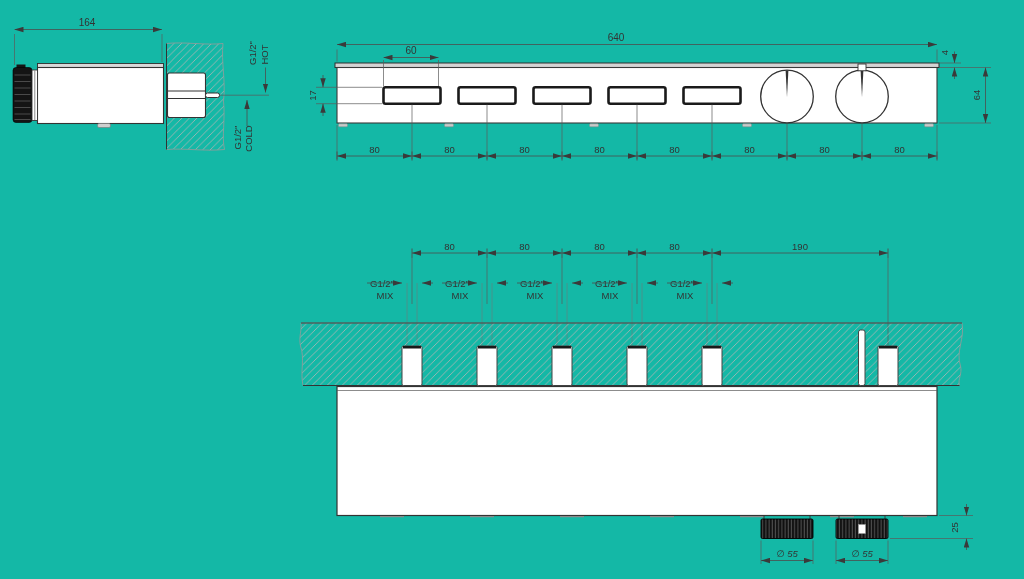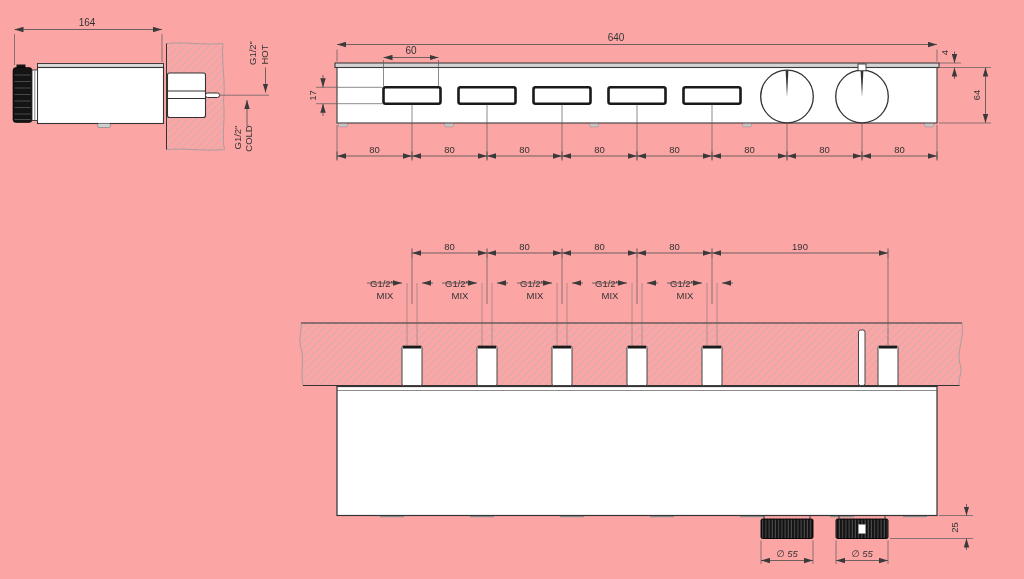--- a/index.html
+++ b/index.html
@@ -1,16 +1,16 @@
 <!DOCTYPE html>
 <html><head>
 <meta charset="utf-8">
 <style>
   html,body{margin:0;padding:0;background:#ffffff;}
-  .stage{width:1024px;height:579px;position:relative;background:#fca5a5;overflow:hidden;}
+  .stage{width:1024px;height:579px;position:relative;background:#14b8a6;overflow:hidden;}
   svg{display:block;}
   text{font-family:"Liberation Sans","DejaVu Sans",sans-serif;fill:#333;font-size:10px;}
   text.small{font-size:9.5px;}
   .obj{stroke:#333;fill:none;}
   .thin{stroke:#5a5a5a;stroke-width:0.7;fill:none;}
   .dimline{stroke:#4d4d4d;stroke-width:0.8;fill:none;}
   .tick{stroke:#4d4d4d;stroke-width:0.9;}
 </style>
 </head>
 <body>

